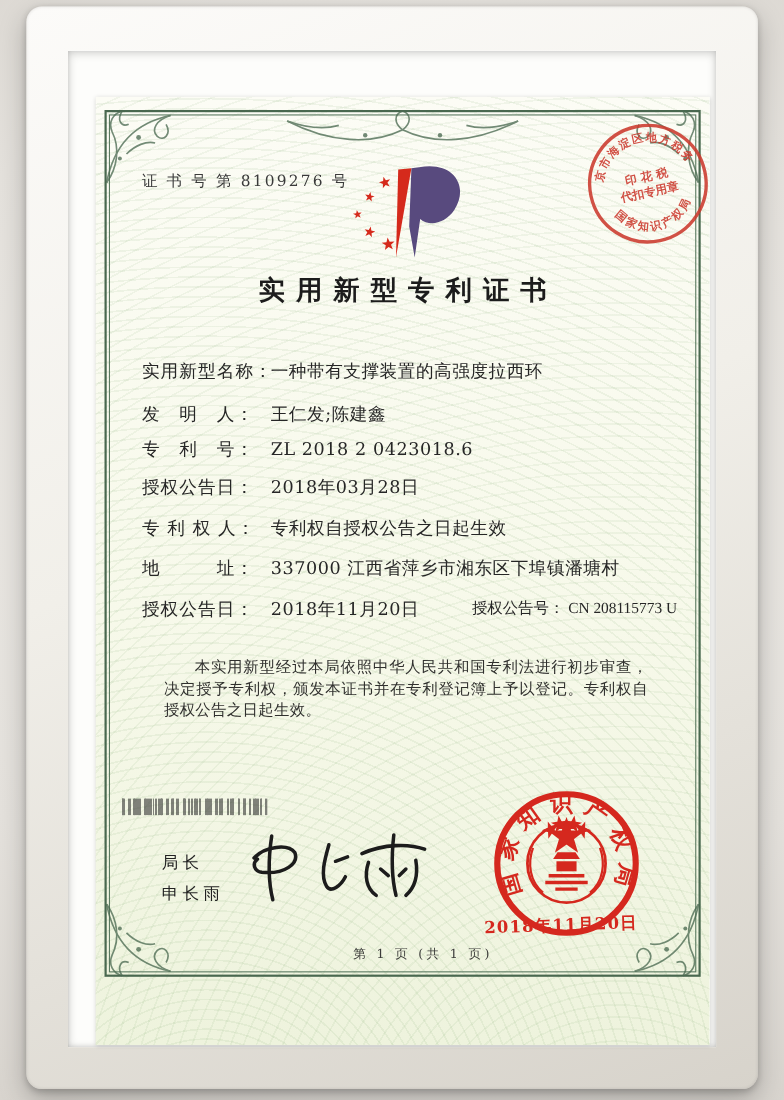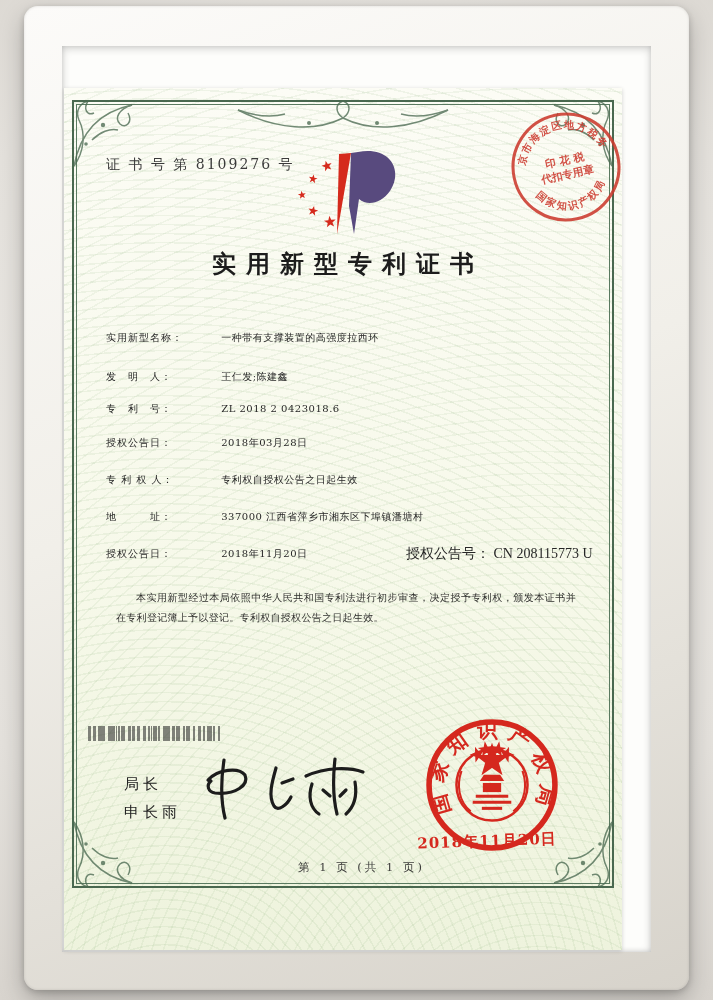--- a/index.html
+++ b/index.html
@@ -11,21 +11,21 @@
   .frame-outer{
     position:absolute;left:24px;top:6px;width:665px;height:984px;border-radius:14px;
     background:linear-gradient(160deg,#fcfbf9 0%,#f1efe9 45%,#d7d3cb 100%);
     box-shadow:0 10px 24px rgba(0,0,0,.25),0 2px 6px rgba(0,0,0,.18),inset 0 0 3px rgba(0,0,0,.12);
   }
   .frame-mat{
     position:absolute;left:38px;top:40px;right:38px;bottom:38px;background:#fdfdfb;
     box-shadow:inset 0 2px 9px rgba(0,0,0,.20),inset 0 -1px 4px rgba(0,0,0,.10);
   }
   .paper{
-    position:absolute;left:64px;top:88px;width:558px;height:862px;
+    position:absolute;left:87px;top:88px;width:558px;height:862px;
     background-image:
       repeating-radial-gradient(circle at 18% 112%, rgba(120,165,105,.10) 0 1.5px, rgba(0,0,0,0) 1.5px 9px),
       repeating-radial-gradient(circle at 85% 115%, rgba(120,165,105,.09) 0 1.5px, rgba(0,0,0,0) 1.5px 11px),
       linear-gradient(#fcfcf5 0%,#f7f9ea 55%,#eef3dd 100%);
     box-shadow:0 1px 4px rgba(0,0,0,.18);
   }
   .border-box{
     position:absolute;left:8px;top:12px;right:8px;bottom:62px;
     border:2px solid #49684f;
   }
@@ -33,26 +33,26 @@
     content:"";position:absolute;left:2px;top:2px;right:2px;bottom:2px;
     border:1px solid #5a7a60;
   }
   .ornaments{position:absolute;left:8px;top:12px;width:542px;height:788px;pointer-events:none;}
   .cert-no{position:absolute;left:42px;top:68px;font-size:14px;color:#3a3a3a;letter-spacing:2px;}
   .logo{position:absolute;left:219px;top:58px;width:120px;height:96px;}
   .tax-stamp{position:absolute;left:445px;top:22px;width:114px;height:114px;transform:rotate(-12deg);opacity:.88;}
   .title{position:absolute;left:0;top:160px;width:100%;text-align:center;
     font-size:24px;font-weight:bold;color:#1c1c1c;letter-spacing:10px;text-indent:10px;}
   .fields{position:absolute;left:0;top:0;width:100%;}
-  .row{position:absolute;left:42px;font-size:10px;color:#262626;line-height:18px;white-space:nowrap;}
+  .row{position:absolute;left:42px;font-size:16px;color:#262626;line-height:18px;white-space:nowrap;}
   .row .lbl{display:inline-block;width:112px;letter-spacing:1px;}
   .row .val{letter-spacing:.5px;}
   .grant-no{position:absolute;left:342px;top:457px;font-size:14px;color:#262626;line-height:18px;white-space:nowrap;font-family:Liberation Serif, serif;}
   .paras{position:absolute;left:44px;top:492px;width:476px;}
-  .paras p{margin:8px;text-indent:2em;font-size:10px;line-height:19.5px;color:#30302e;
+  .paras p{margin:18px;text-indent:2em;font-size:14px;line-height:19.5px;color:#30302e;
     text-align:justify;letter-spacing:.3px;}
   .barcode{position:absolute;left:24px;top:638px;width:132px;height:15px;opacity:.55;
     background:
       repeating-linear-gradient(90deg,#222 0 2px,rgba(0,0,0,0) 2px 5px),
       repeating-linear-gradient(90deg,#222 0 1px,rgba(0,0,0,0) 1px 7px),
       repeating-linear-gradient(90deg,#222 0 3px,rgba(0,0,0,0) 3px 11px);}
   .signer{position:absolute;left:60px;top:682px;font-size:15px;color:#222;letter-spacing:4px;line-height:28px;}
   .signature{position:absolute;left:130px;top:660px;width:185px;height:88px;}
   .seal-svg{position:absolute;left:361px;top:630px;width:134px;height:134px;}
   .seal-date{position:absolute;left:348px;top:744px;width:150px;text-align:center;

